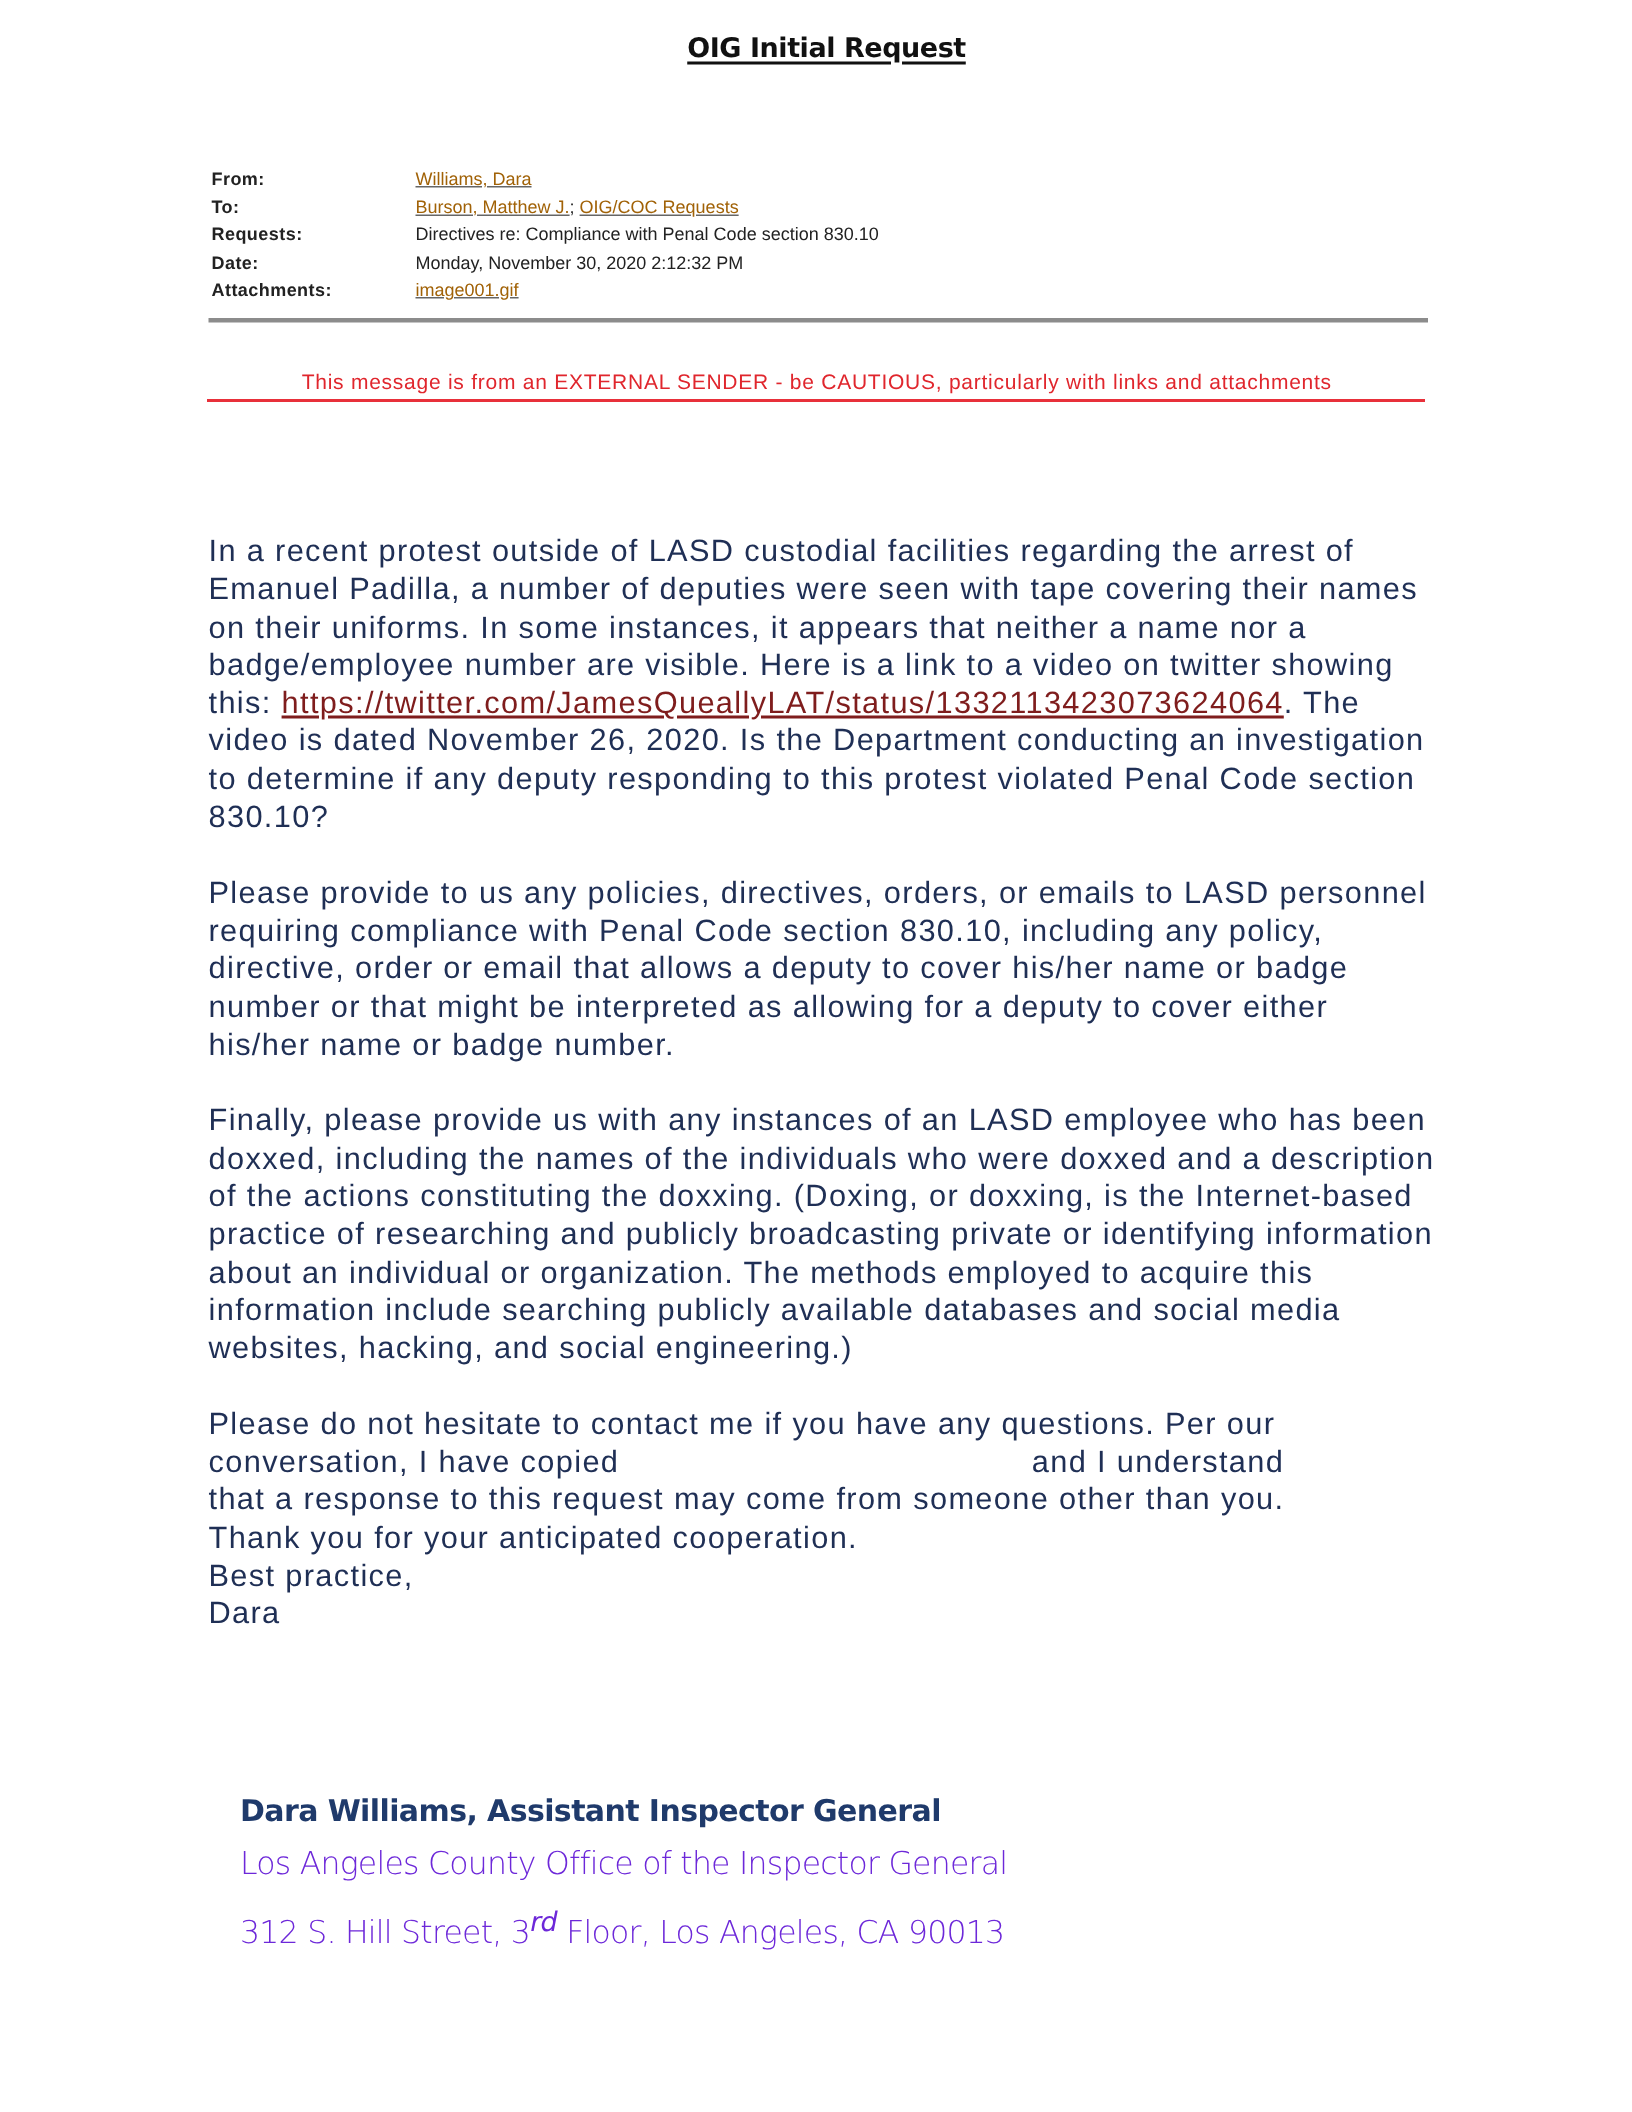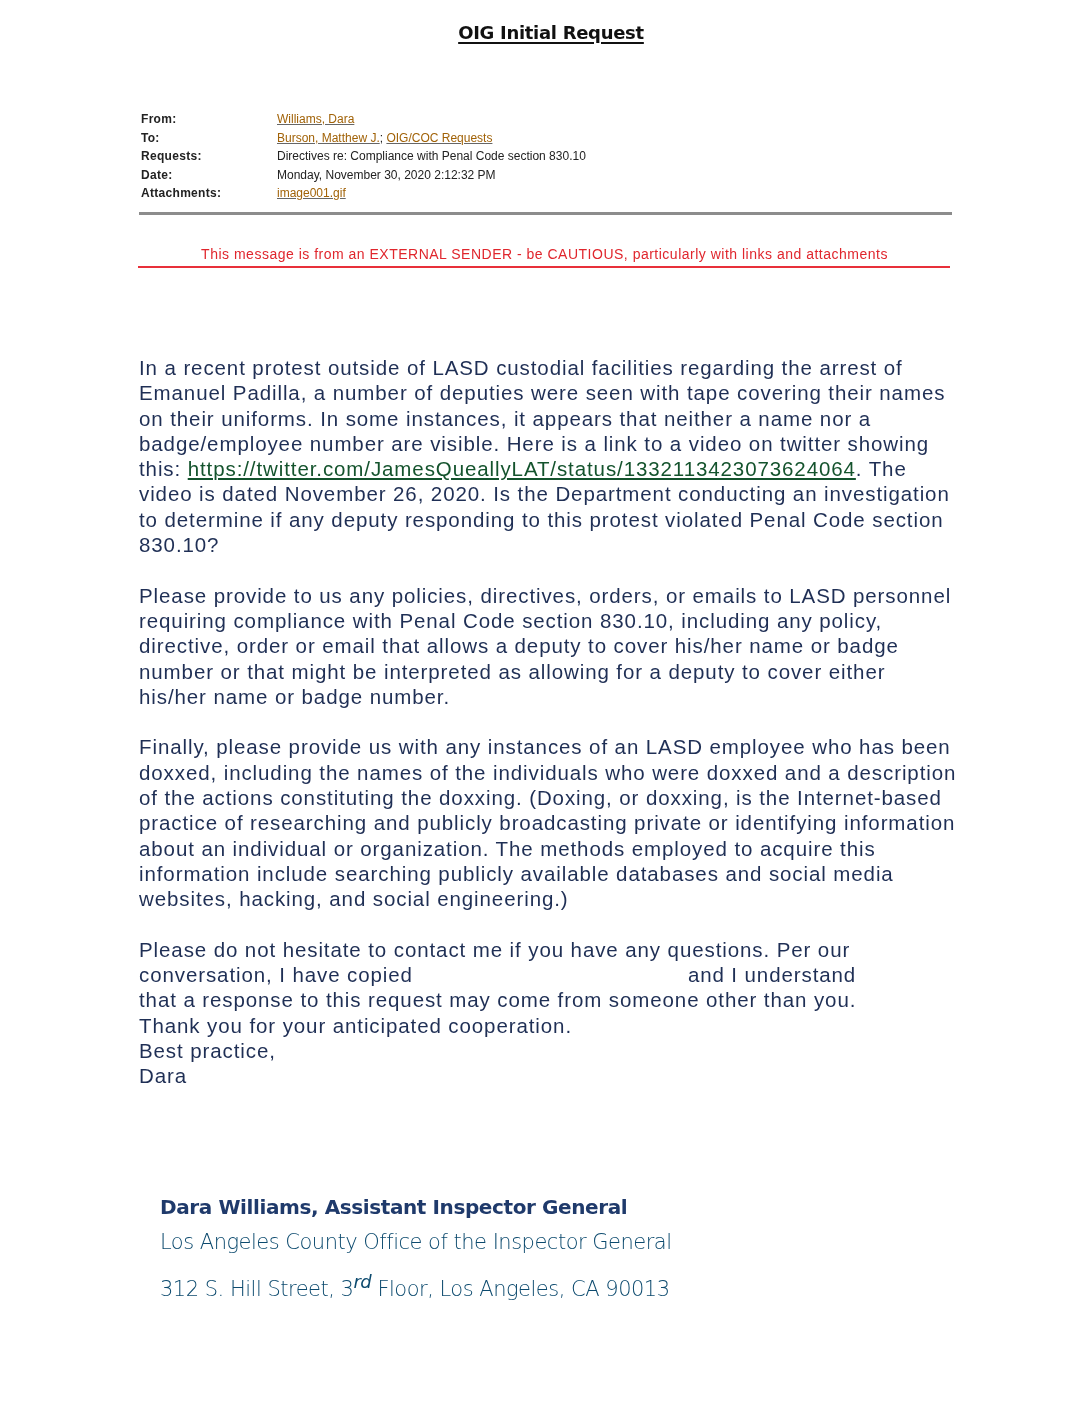--- a/index.html
+++ b/index.html
@@ -16,25 +16,25 @@
   .hval a, .hlink { color: #a16207; text-decoration: underline; text-decoration-color: #666; }
   .hrule { position: absolute; left: 139px; top: 212px; width: 813px; height: 3px; background: #8c8c8c; }
   .warning {
     position: absolute; left: 139px; top: 246px; width: 811px; text-align: center;
     font-size: 14px; color: #e0262d; letter-spacing: 0.5px;
   }
   .wrule { position: absolute; left: 138px; top: 266px; width: 812px; height: 2px; background: #e8303a; }
   .body { position: absolute; left: 139px; top: 355px; width: 820px; color: #1f2f55; font-size: 20.5px; line-height: 25.3px; letter-spacing: 0.9px; }
   .body p { margin: 0; }
   .gap { height: 25.3px; }
-  .link { color: #14532d; text-decoration: underline; }
+  .link { color: #7f1d1d; text-decoration: underline; }
   .redact { display: inline-block; width: 275px; }
   .sig { position: absolute; left: 144px; top: 1192px; color: #1f3a6b; font-family: "DejaVu Sans", sans-serif; margin-left: 16px; }
   .sig-name { font-weight: bold; font-size: 20px; letter-spacing: -0.4px; line-height: 30px; }
-  .sig-line { font-size: 21px; line-height: 40px; color: #0c4a6e; letter-spacing: -0.5px; font-weight: 300; }
+  .sig-line { font-size: 21px; line-height: 40px; color: #6d28d9; letter-spacing: -0.5px; font-weight: 300; }
   .sig-line sup { font-size: 18px; font-style: italic; }
 </style>
 </head>
 <body>
 
 <div class="doc-title"><span>OIG Initial Request</span></div>
 
 <div class="header">
   <div class="hrow">
     <div class="hlabel">From:</div>

